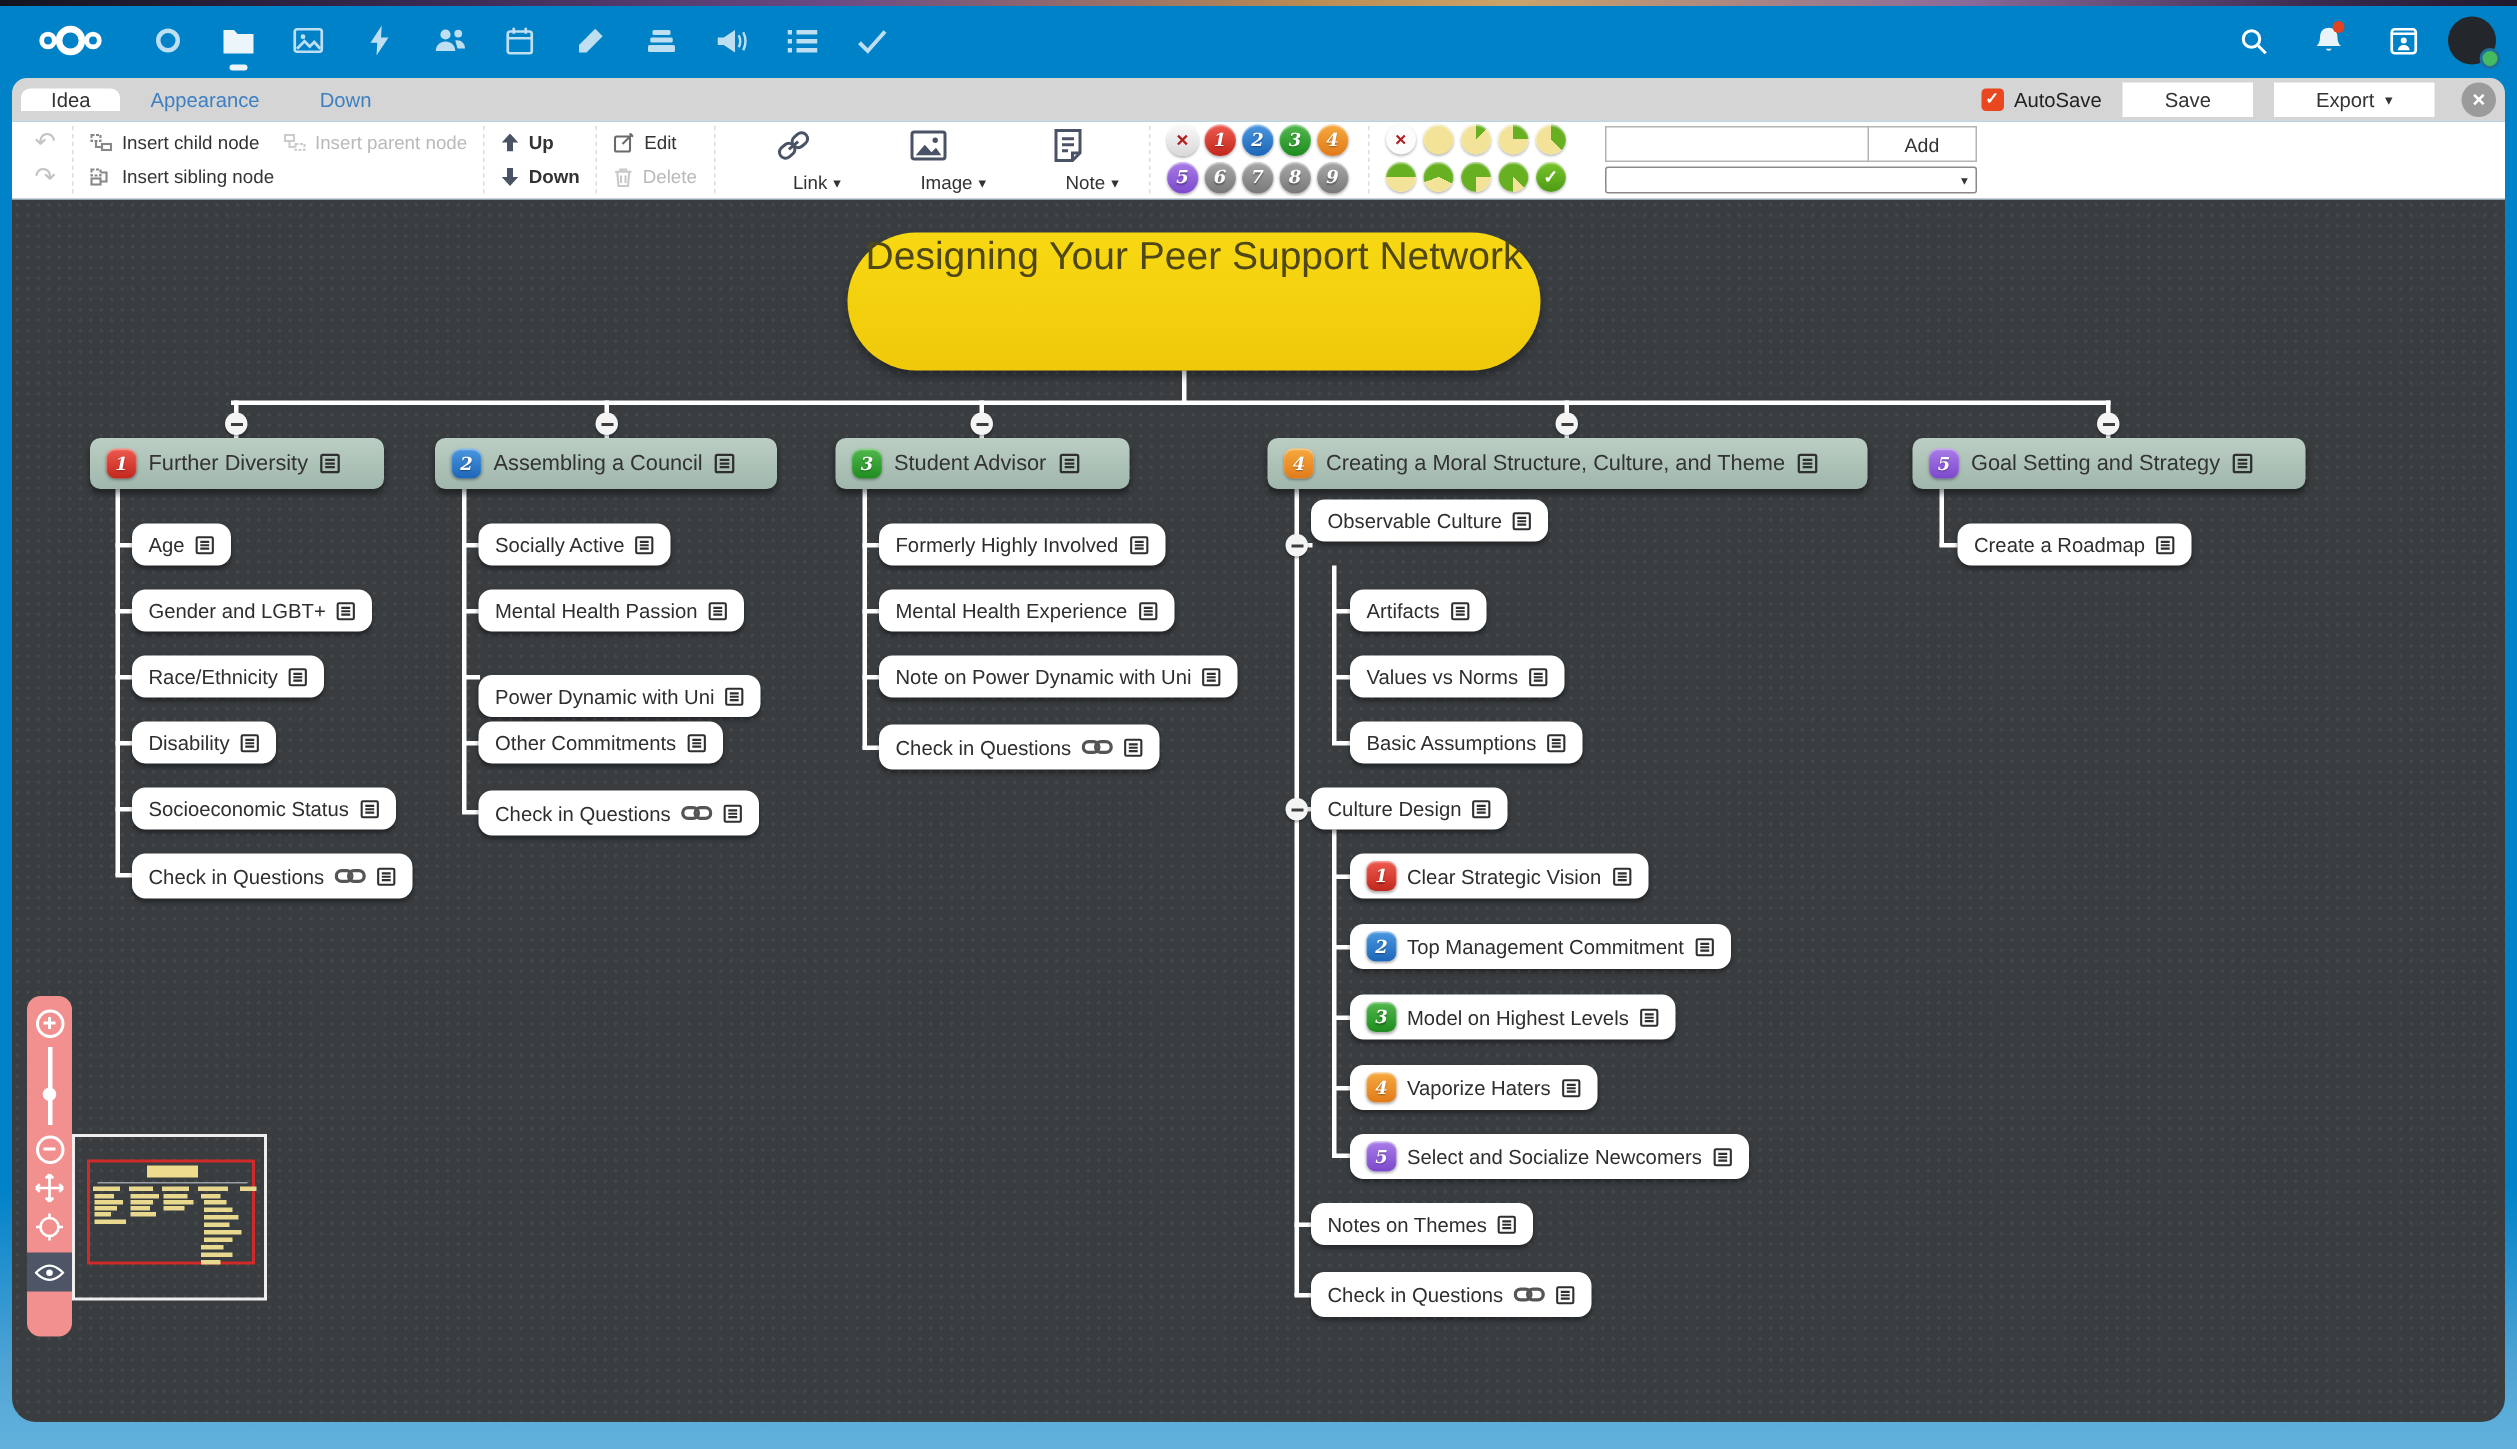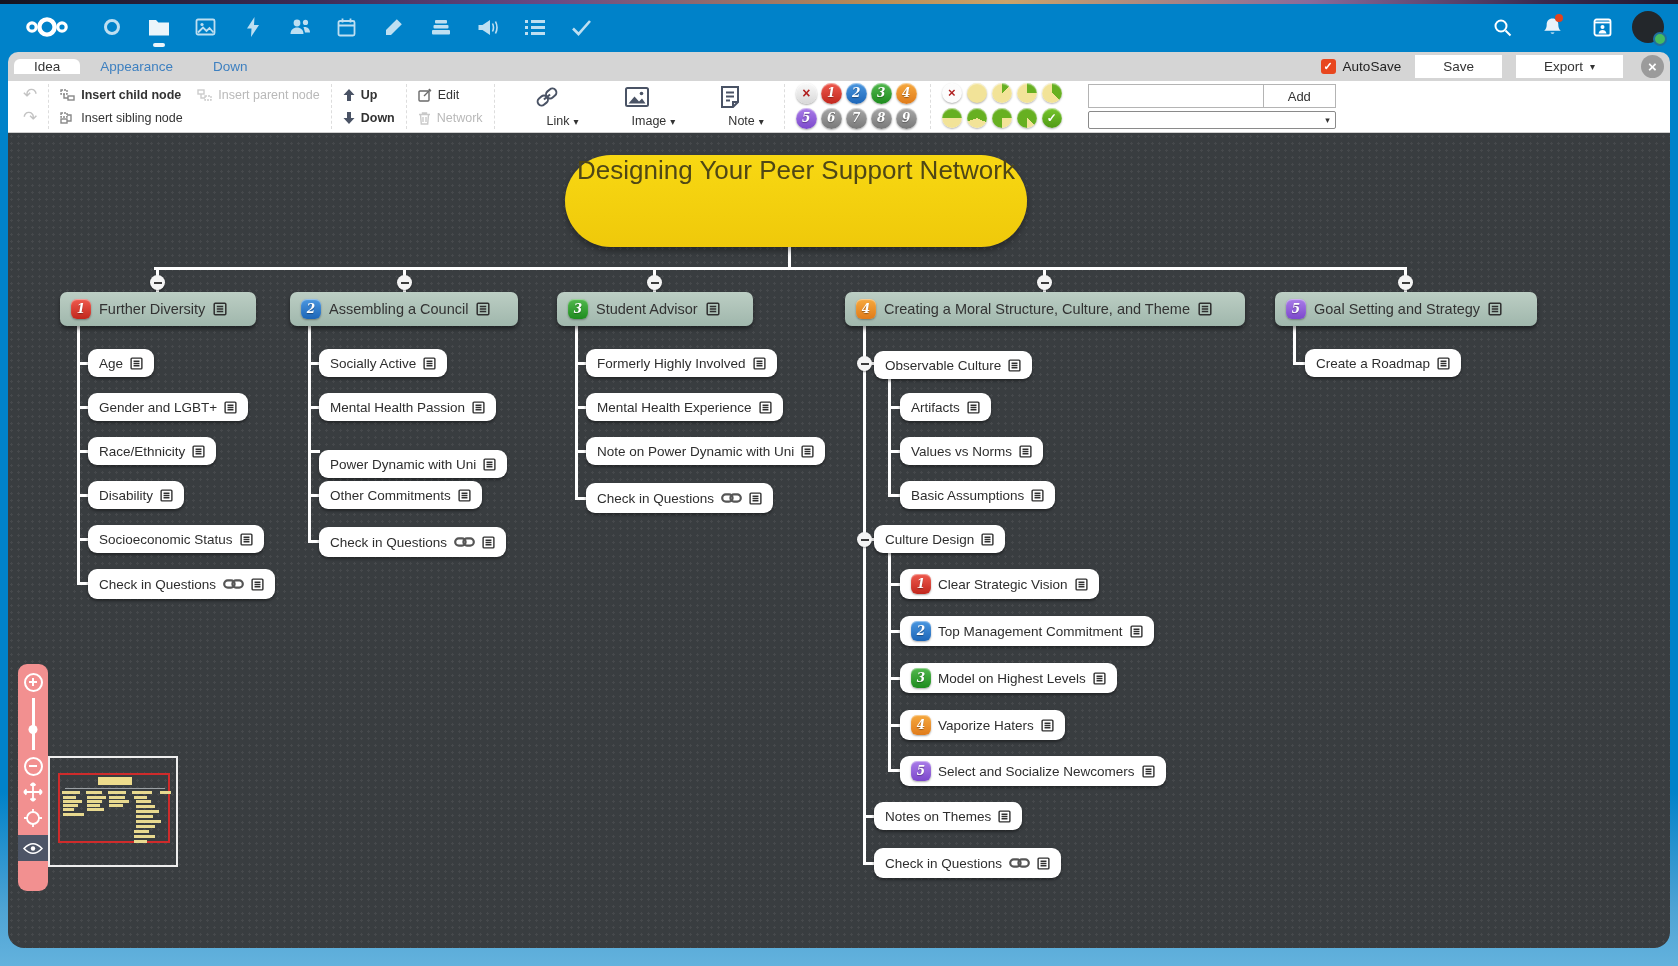--- a/index.html
+++ b/index.html
@@ -273,21 +273,21 @@
 
     <div class="tgroup">
       <div class="trow">
         <span class="tico">
           <svg width="15" height="12" viewBox="0 0 15 12" fill="none" stroke="#888" stroke-width="1.4">
               <rect x="1" y="1" width="6" height="4" stroke-dasharray="2 1"></rect>
               <rect x="8" y="7" width="6" height="4"></rect>
               <path d="M4 5 v4 h4"></path>
             </svg>
         </span>
-        <span class="tlabel" style="font-weight:bold;">Insert child node</span>
+        <span class="tlabel" style="font-weight:normal;">Insert child node</span>
         <span class="tico disabled" style="margin-left:10px;">
           <svg width="15" height="12" viewBox="0 0 15 12" fill="none" stroke="#ccc" stroke-width="1.4">
               <rect x="1" y="1" width="6" height="4"></rect>
               <rect x="8" y="7" width="6" height="4" stroke-dasharray="2 1"></rect>
               <path d="M4 5 v4 h4"></path>
             </svg>
         </span>
         <span class="tlabel disabled">Insert parent node</span>
       </div>
       <div class="trow">
@@ -330,21 +330,21 @@
             </svg>
         </span>
         <span class="tlabel">Edit</span>
       </div>
       <div class="trow">
         <span class="tico disabled">
           <svg width="13" height="14" viewBox="0 0 13 14" fill="none" stroke="#c9c9c9" stroke-width="1.4">
               <path d="M1 3.5 h11 M4.5 3.5 V2 h4 v1.5 M2.5 3.5 l.8 9.5 h6.4 l.8-9.5 M5 6 v5 M8 6 v5"></path>
             </svg>
         </span>
-        <span class="tlabel disabled">Network</span>
+        <span class="tlabel disabled">Delete</span>
       </div>
     </div>
 
     <div class="tgroup" style="flex-direction:row; align-items:center;">
       <div class="bigbtn">
         <span>
           <svg width="26" height="24" viewBox="0 0 26 24" fill="none" stroke="#4a5365" stroke-width="2">
             <g transform="rotate(-40 13 12)">
                 <rect x="2" y="8" width="11" height="8" rx="4"></rect>
                 <rect x="13" y="8" width="11" height="8" rx="4"></rect>
@@ -690,21 +690,21 @@
           </svg>
         </span>
       <span class="note-svg">
           <svg width="13" height="13" viewBox="0 0 14 14" fill="none" stroke="#2f2f2f" stroke-width="1.5">
             <rect x="1.2" y="1.2" width="11.6" height="11.6" rx="1"></rect>
             <path d="M3.8 4.6 h6.4 M3.8 7 h6.4 M3.8 9.4 h6.4"></path>
           </svg>
         </span>
     </div>
 
-    <div class="mm-child" style="left:866px;top:218px;">
+    <div class="mm-child" style="left:866px;top:200px;">
       <span>Observable Culture</span>
       <span class="note-svg">
           <svg width="13" height="13" viewBox="0 0 14 14" fill="none" stroke="#2f2f2f" stroke-width="1.5">
             <rect x="1.2" y="1.2" width="11.6" height="11.6" rx="1"></rect>
             <path d="M3.8 4.6 h6.4 M3.8 7 h6.4 M3.8 9.4 h6.4"></path>
           </svg>
         </span>
     </div>
     <div class="mm-child" style="left:892px;top:260px;">
       <span>Artifacts</span>

